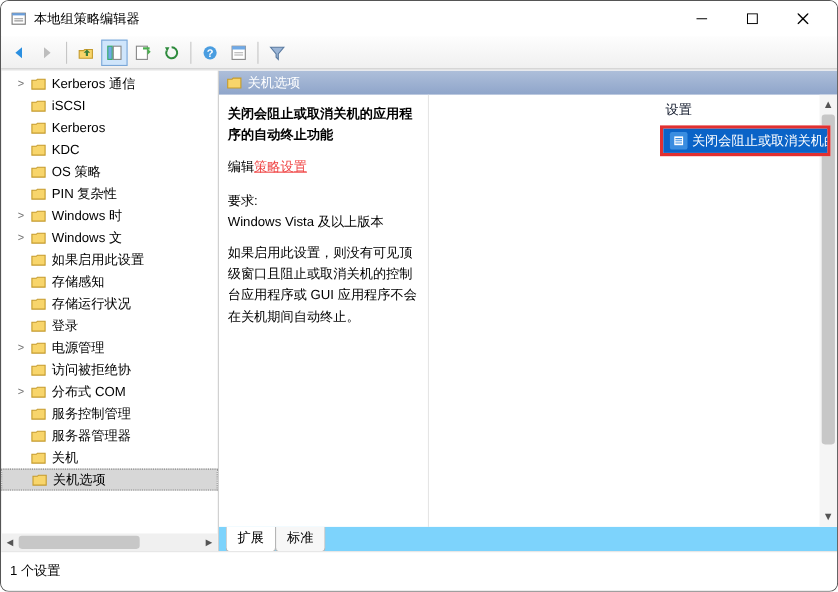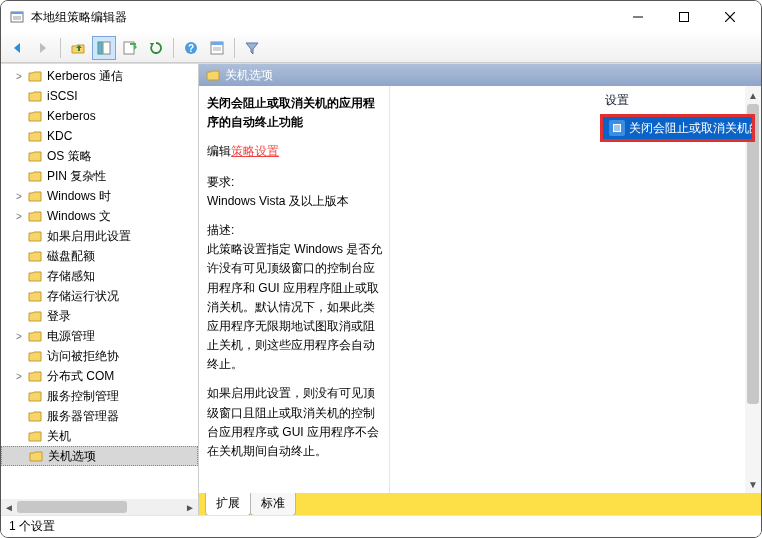--- a/index.html
+++ b/index.html
@@ -204,36 +204,36 @@
     width: 16px; height: 16px; margin-right: 4px; flex-shrink: 0;
     background: #3a8de0;
     display: inline-flex; align-items: center; justify-content: center;
     border-radius: 2px;
   }
   
   .tabs {
     height: 22px;
     display: flex; align-items: center;
     padding-left: 6px;
-    background: #fde047;
+    background: #7dd3fc;
   }
   .tab {
     padding: 2px 10px 3px 10px;
     font-size: 12px;
     border: 1px solid #b5b5b5;
     border-top: none;
     border-bottom-left-radius: 4px;
     border-bottom-right-radius: 4px;
     background: #f7f7f7;
     margin-right: -1px;
   }
   .tab.active { background: #fff; font-weight: normal; }
   
   .statusbar {
-    height: 22px;
+    height: 36px;
     display: flex; align-items: center;
     padding: 0 8px;
     font-size: 12px;
     background: #fff;
     border-top: 1px solid #e5e5e5;
   }
 </style>
 </head>
 <body>
 
@@ -415,29 +415,20 @@
             </span>
             <span class="tree-label">如果启用此设置</span>
           </li>
           <li>
             <span class="expander none">&gt;</span>
             <span class="folder-icon">
               <svg width="16" height="16">
                 <path d="M2 5 L6 5 L7 4 L14 4 L14 13 L2 13 Z" fill="#f8d56b" stroke="#c59b2c"></path>
               </svg>
             </span>
-            <span class="tree-label">磁盘配额</span>
-          </li>
-          <li>
-            <span class="expander none">&gt;</span>
-            <span class="folder-icon">
-              <svg width="16" height="16">
-                <path d="M2 5 L6 5 L7 4 L14 4 L14 13 L2 13 Z" fill="#f8d56b" stroke="#c59b2c"></path>
-              </svg>
-            </span>
             <span class="tree-label">存储感知</span>
           </li>
           <li>
             <span class="expander none">&gt;</span>
             <span class="folder-icon">
               <svg width="16" height="16">
                 <path d="M2 5 L6 5 L7 4 L14 4 L14 13 L2 13 Z" fill="#f8d56b" stroke="#c59b2c"></path>
               </svg>
             </span>
             <span class="tree-label">存储运行状况</span>
@@ -534,24 +525,20 @@
 
       <div class="detail-body">
         <div class="detail-left">
           <div class="policy-title">关闭会阻止或取消关机的应用程序的自动终止功能</div>
           <div class="sec">
             <span>编辑</span><a href="#">策略设置</a>
           </div>
           <div class="sec">
             <div>要求:</div>
             <div>Windows Vista 及以上版本</div>
-          </div>
-          <div class="sec">
-            <div>描述:</div>
-            <div>此策略设置指定 Windows 是否允许没有可见顶级窗口的控制台应用程序和 GUI 应用程序阻止或取消关机。默认情况下，如果此类应用程序无限期地试图取消或阻止关机，则这些应用程序会自动终止。</div>
           </div>
           <div class="sec">
             <div>如果启用此设置，则没有可见顶级窗口且阻止或取消关机的控制台应用程序或 GUI 应用程序不会在关机期间自动终止。</div>
           </div>
         </div>
 
         <div class="detail-right">
           <div class="v-scroll">
             <div class="arrow">▲</div>
             <div class="thumb"></div>

